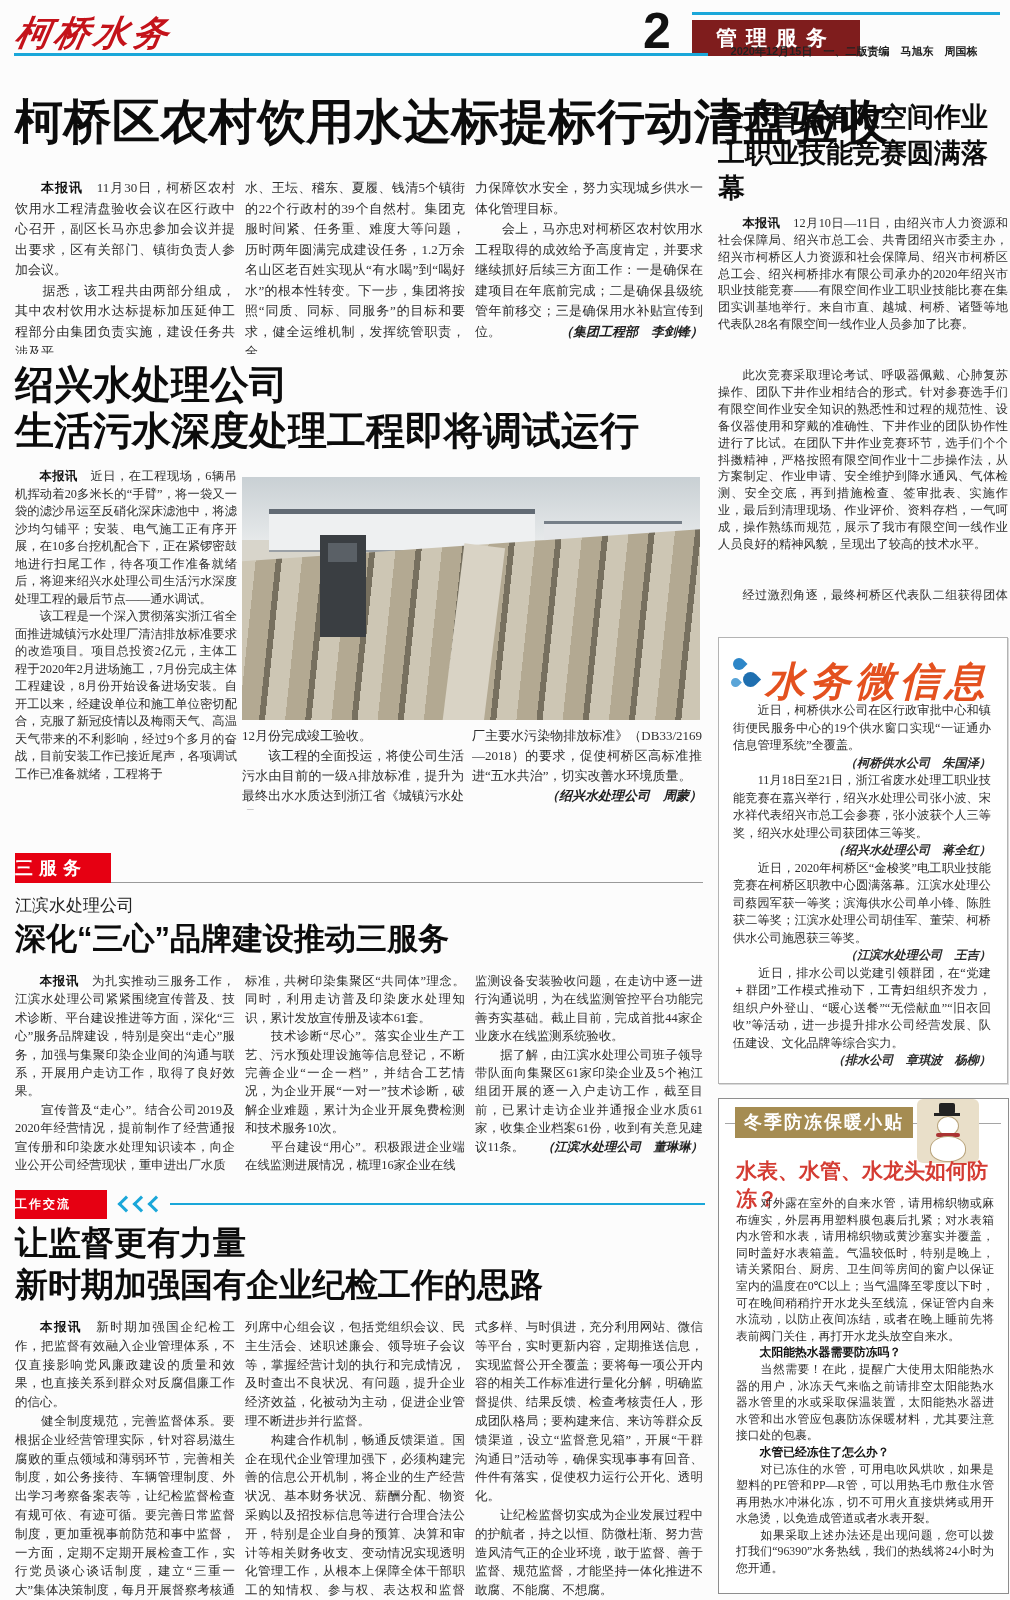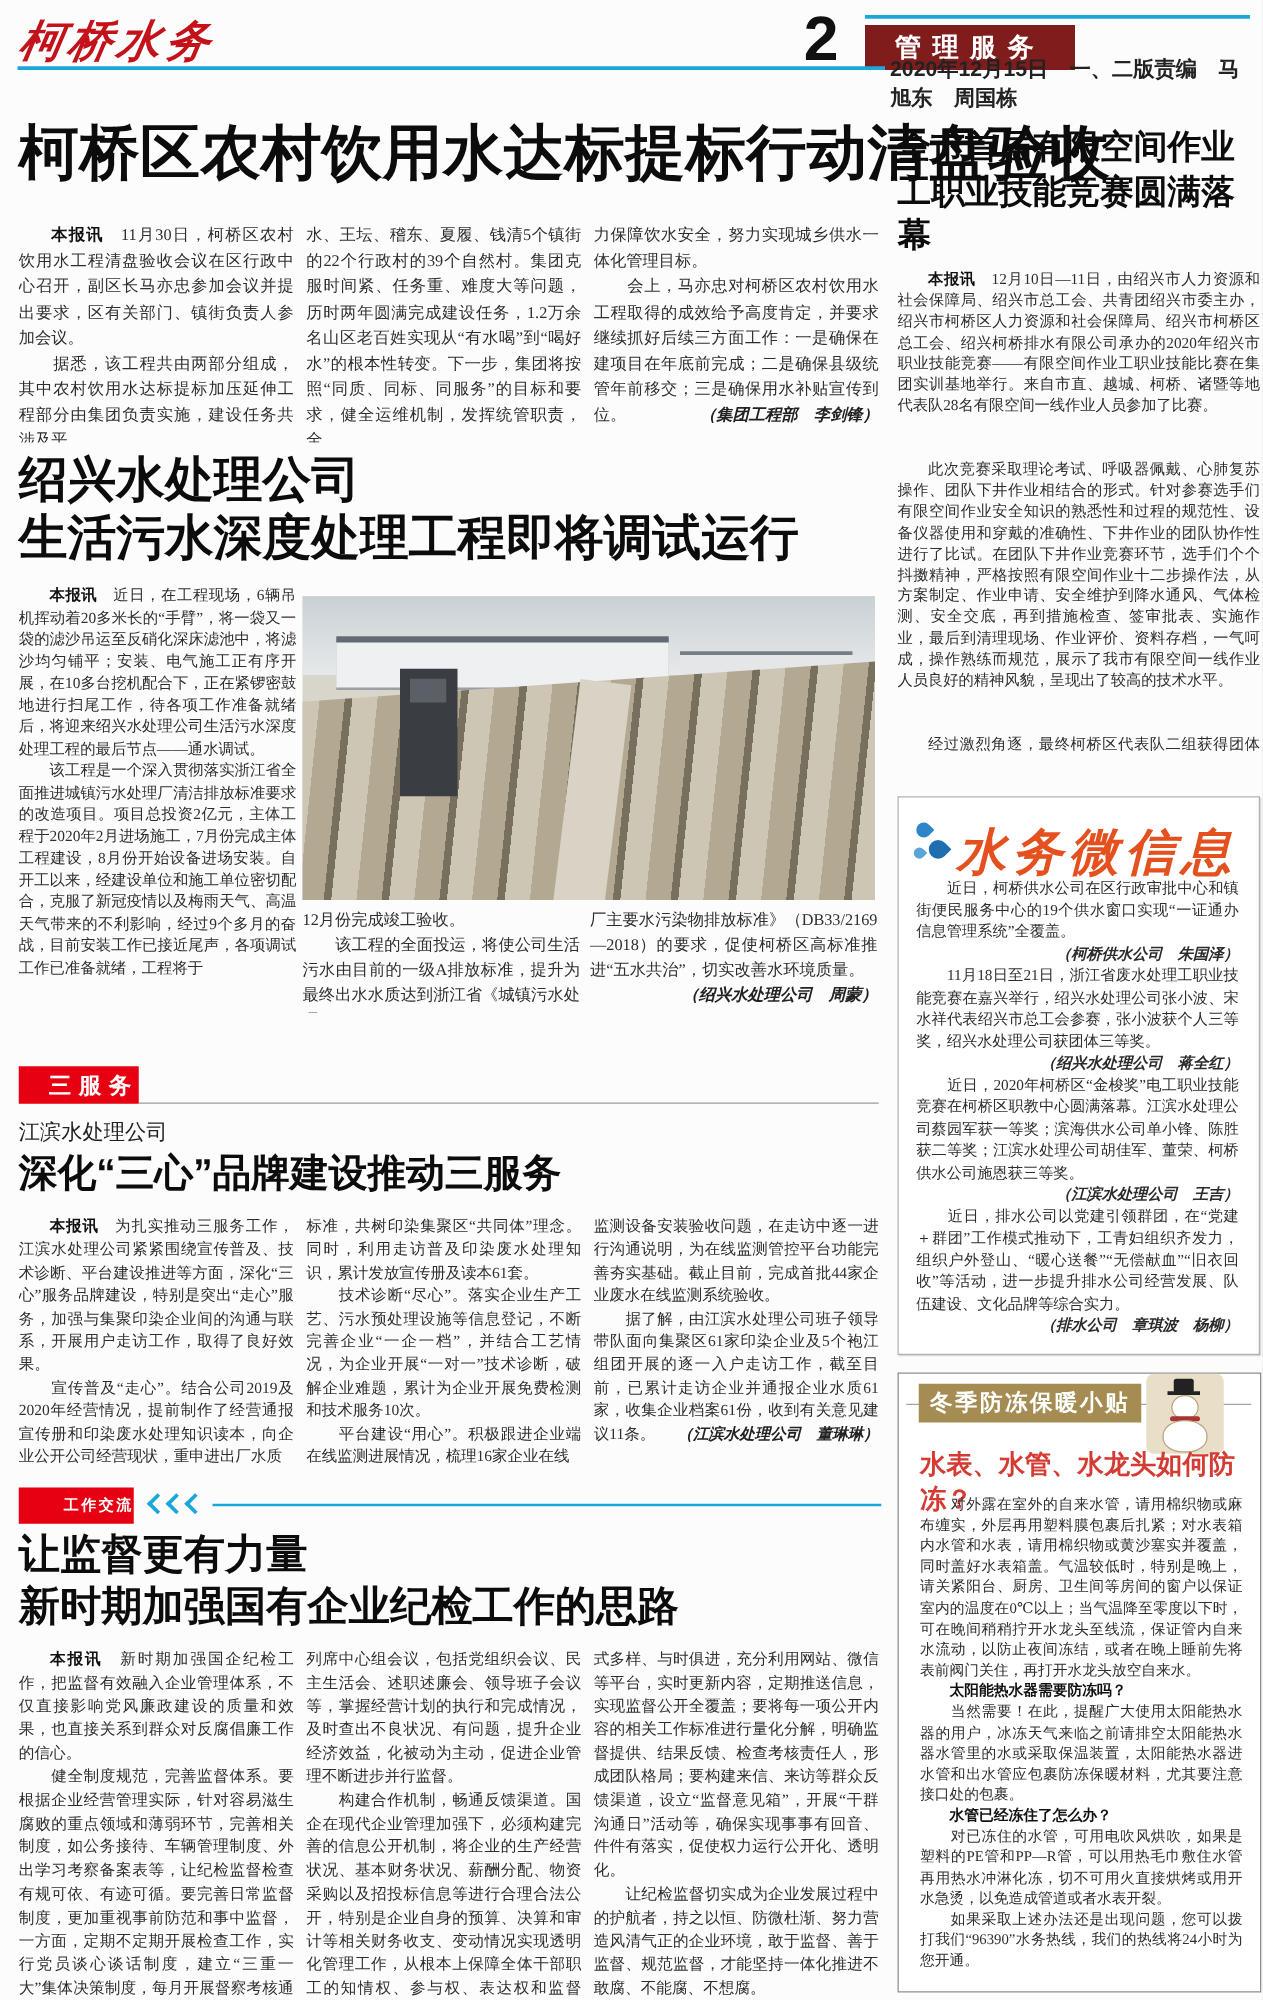--- a/index.html
+++ b/index.html
@@ -8,22 +8,22 @@
   .abs{position:absolute;}
   
   .logo{left:16px;top:10px;font-size:35px;font-weight:bold;font-style:italic;color:#c4121a;
         transform:skewX(-10deg);letter-spacing:4px;}
   .topline{left:692px;top:12px;width:308px;height:3px;background:#1aa7d9;}
   .pageno{left:643px;top:2px;font-size:50px;font-weight:800;font-family:"Liberation Sans","DejaVu Sans",sans-serif;color:#111;}
   .section-box{left:692px;top:20px;width:168px;height:36px;background:#7f1d1d;color:#fff;
         font-size:21px;font-weight:bold;letter-spacing:9px;text-align:center;line-height:36px;
         font-family:"Liberation Serif",serif;}
   .mainline{left:14px;top:53px;width:694px;height:3px;background:#1aa7d9;}
-  .dateline{left:712px;top:44px;width:284px;font-size:17px;font-weight:bold;color:#222;
-        text-align:left;font-family:"Liberation Sans","DejaVu Sans",sans-serif;}
+  .dateline{left:712px;top:44px;width:284px;font-size:11px;font-weight:bold;color:#222;
+        text-align:center;font-family:"Liberation Sans","DejaVu Sans",sans-serif;}
   
   .hl{font-family:"Liberation Sans","DejaVu Sans",sans-serif;font-weight:800;color:#0c0c0c;}
   .hl-a1{left:15px;top:90px;width:692px;font-size:48px;letter-spacing:0.5px;white-space:nowrap;text-align:center;}
   .hl-right{left:718px;top:100px;width:292px;font-size:27px;line-height:1.32;}
   .hl-a2{left:15px;top:362px;width:692px;font-size:39px;line-height:1.18;}
   .hl-svc{left:15px;top:918px;width:600px;font-size:31px;}
   .hl-work{left:15px;top:1222px;width:620px;font-size:33px;line-height:1.26;}
   .kicker{left:15px;top:894px;font-size:17px;color:#222;}
   
   .bt{white-space:pre-wrap;text-align:justify;overflow:hidden;color:#2e2e2e;}
@@ -35,21 +35,21 @@
   .rightbody .p{text-indent:2em;}
   .a2col1{left:15px;top:468px;width:222px;height:339px;font-size:12.3px;line-height:17.5px;}
   .capcol{top:726px;height:84px;font-size:13px;line-height:20px;}
   .cap2{left:242px;width:222px;} .cap3{left:472px;width:230px;}
   .svccol{top:972px;height:200px;font-size:12.4px;line-height:18.4px;}
   .workcol{top:1318px;height:282px;font-size:12.5px;line-height:18.8px;}
   .sig{font-style:italic;font-weight:bold;color:#222;}
   .fr{float:right;}
   .sigline{display:block;text-align:right;font-style:italic;font-weight:bold;}
   
-  .redtab{background:#e60012;color:#fff;font-weight:bold;text-align:right;
+  .redtab{background:#e60012;color:#fff;font-weight:bold;text-align:left;
           font-family:Liberation Serif, serif;}
   .tab-svc{left:15px;top:853px;width:96px;height:30px;font-size:18px;line-height:30px;letter-spacing:6px;}
   .svcline{left:111px;top:882px;width:592px;height:1px;background:#9a9a9a;}
   .tab-work{left:15px;top:1190px;width:92px;height:29px;font-size:12px;line-height:29px;letter-spacing:2px;}
   .chevrons{left:120px;top:1196px;}
   .chev{display:inline-block;width:9px;height:9px;border-left:3px solid #1aa7d9;border-bottom:3px solid #1aa7d9;
         transform:rotate(45deg);margin-right:3px;}
   .workline{left:170px;top:1203px;width:535px;height:2px;background:#1aa7d9;}
   
   .photo{left:242px;top:477px;width:458px;height:243px;overflow:hidden;

